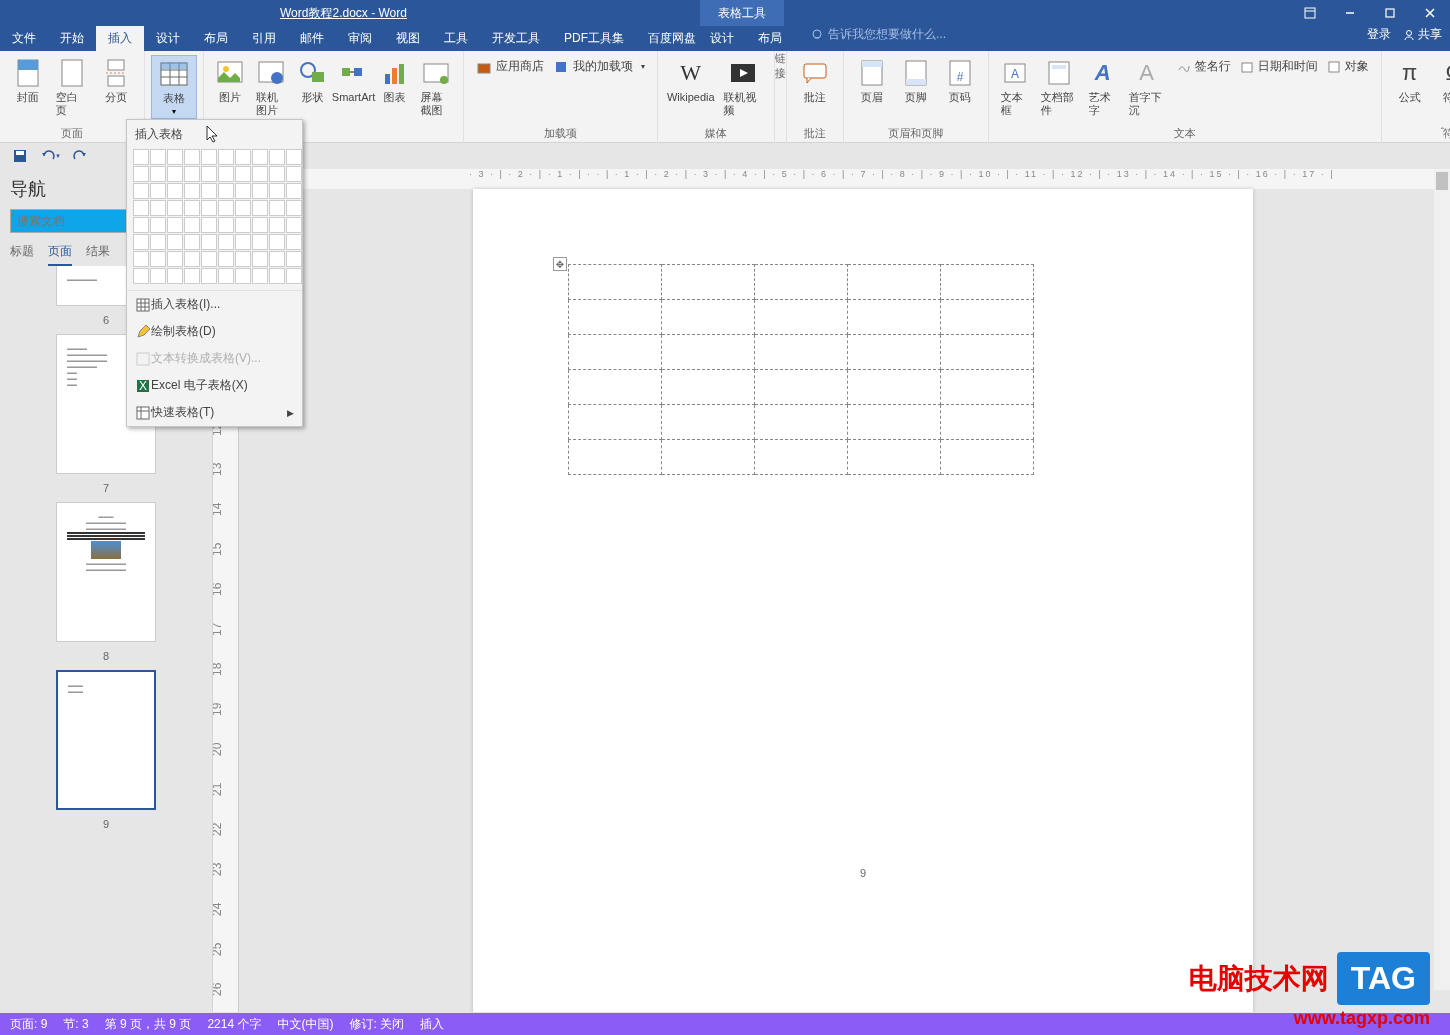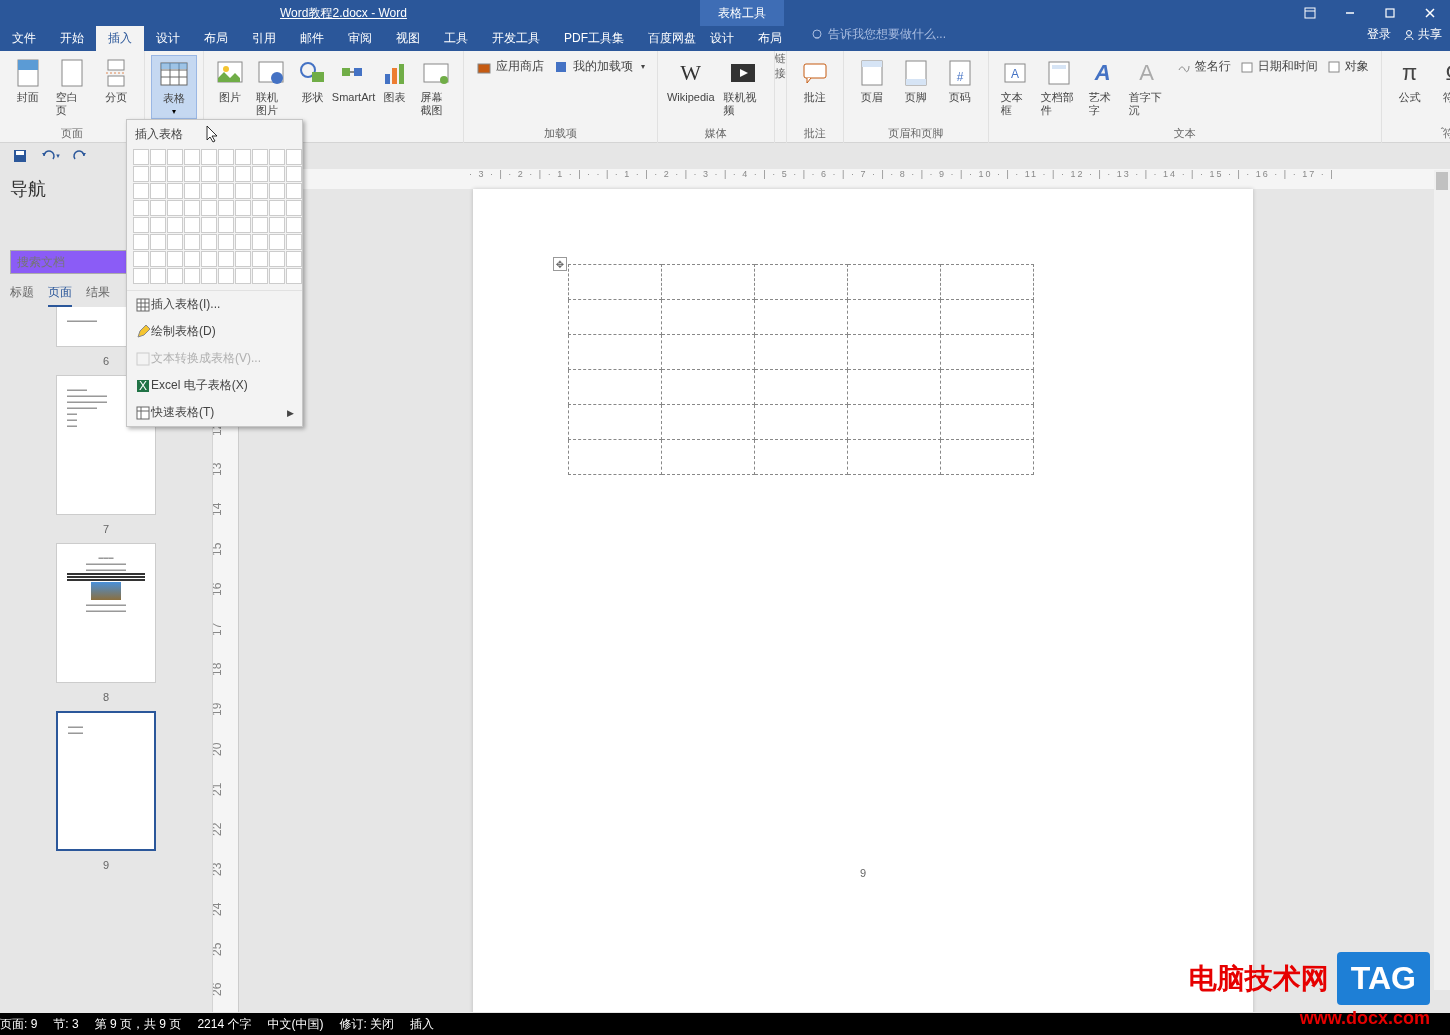--- a/index.html
+++ b/index.html
@@ -23,21 +23,21 @@
 .big-btn .icon{width:32px;height:32px;display:flex;align-items:center;justify-content:center;}
 .big-btn .lbl{font-size:11px;color:#444;text-align:left;line-height:13px;}
 .table-btn{background:#c5d8f1;border:1px solid #9ab7e4;}
 .small-stack{display:flex;flex-direction:row;gap:1px;padding:2px;}
 .small-btn{display:flex;align-items:center;gap:4px;padding:1px 4px;font-size:11px;color:#444;white-space:nowrap;}
 .qat{height:26px;background:#e6e6e6;display:flex;align-items:center;gap:10px;padding:0 10px;}
 .qat-btn{width:20px;height:20px;display:flex;align-items:center;justify-content:center;color:#2b579a;}
 .main{display:flex;height:843px;}
 .nav-pane{width:213px;background:#e6e6e6;border-right:1px solid #d4d4d4;padding:8px 10px;overflow:hidden;}
 .nav-title{font-size:18px;color:#333;margin-bottom:8px;}
-.nav-search{width:100%;height:24px;border:1px solid #ababab;padding:0 6px;background:#8b5cf6;margin-bottom:10px;margin-top:41px;}
+.nav-search{width:100%;height:24px;border:1px solid #ababab;padding:0 6px;background:#0ea5e9;margin-bottom:10px;}
 .nav-tabs{display:flex;gap:14px;font-size:12px;}
 .nav-tab{color:#666;padding-bottom:4px;}
 .nav-tab.active{color:#2b579a;border-bottom:2px solid #2b579a;}
 .thumbs{display:flex;flex-direction:column;align-items:center;gap:8px;}
 .thumb{width:100px;height:140px;background:#fff;border:1px solid #ccc;position:relative;}
 .thumb.active{border:2px solid #2b579a;}
 .thumb-content{position:absolute;top:10px;left:10px;right:10px;font-size:5px;color:#999;line-height:6px;}
 .thumb-num{font-size:11px;color:#666;}
 .doc-area{flex:1;background:#e6e6e6;position:relative;overflow:hidden;}
 .vruler{position:absolute;left:0;top:20px;width:26px;bottom:0;background:#f5f5f5;border-right:1px solid #ccc;}
@@ -54,21 +54,21 @@
 .dd-title{padding:6px 8px;font-size:11px;color:#444;position:relative;}
 .cursor-arrow{position:absolute;left:78px;top:4px;}
 .grid-area{padding:0 6px 6px;}
 .ins-grid{display:grid;grid-template-columns:repeat(10,16px);grid-template-rows:repeat(8,16px);gap:1px;}
 .ins-cell{background:#fff;border:1px solid #ccc;}
 .dd-sep{border-top:1px solid #e1e1e1;}
 .dd-item{display:flex;align-items:center;padding:5px 8px;font-size:11px;color:#444;}
 .dd-item svg{width:16px;height:16px;}
 .dd-item.disabled{color:#b0b0b0;}
 .dd-item .arrow{margin-left:auto;font-size:9px;}
-.status-bar{height:22px;background:#000000;color:#fff;display:flex;align-items:center;padding:0 0;gap:16px;font-size:11px;position:absolute;bottom:0;left:0;right:0;}
+.status-bar{height:22px;background:#8b5cf6;color:#fff;display:flex;align-items:center;padding:0 10px;gap:16px;font-size:11px;position:absolute;bottom:0;left:0;right:0;}
 .watermark{position:absolute;right:20px;bottom:30px;display:flex;align-items:center;gap:8px;}
 .wm-text{font-size:28px;font-weight:bold;color:#e60000;font-family:"SimHei";}
 .wm-tag{background:#1e7fd6;color:#fff;font-size:32px;font-weight:bold;padding:8px 14px;border-radius:4px;}
 .wm-url{position:absolute;right:20px;bottom:6px;color:#e60000;font-size:18px;font-weight:bold;}
 .vscroll{position:absolute;right:0;top:170px;width:16px;height:820px;background:#f0f0f0;}
 .vscroll-thumb{position:absolute;top:2px;left:2px;right:2px;height:18px;background:#c1c1c1;}
 </style>
 </head>
 <body>
 
@@ -680,13 +680,13 @@
   <span>2214 个字</span>
   <span>中文(中国)</span>
   <span>修订: 关闭</span>
   <span>插入</span>
 </div>
 
 <div class="watermark">
   <span class="wm-text">电脑技术网</span>
   <span class="wm-tag">TAG</span>
 </div>
-<div class="wm-url">www.docx.com</div>
+<div class="wm-url">www.tagxp.com</div>
 
 </body></html>

